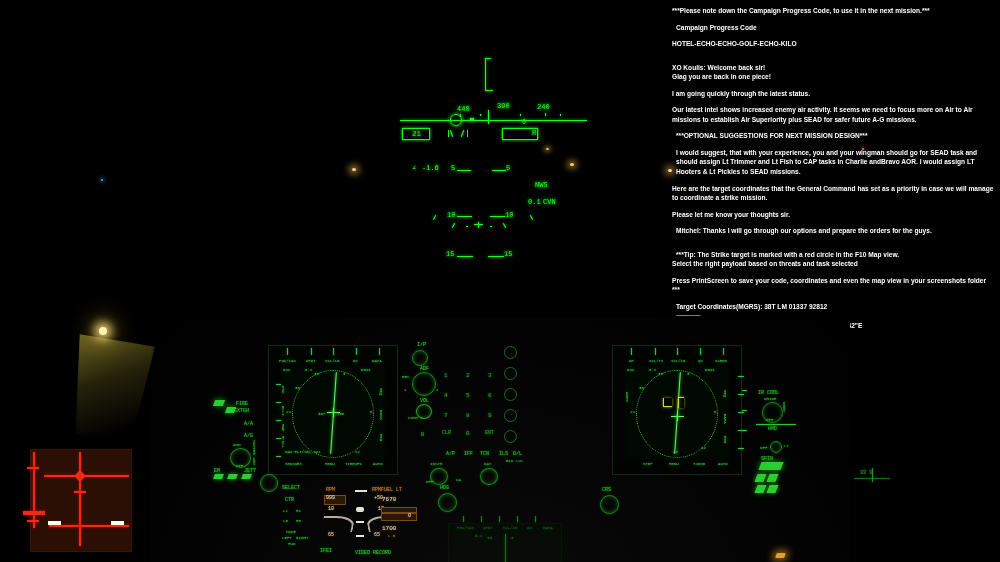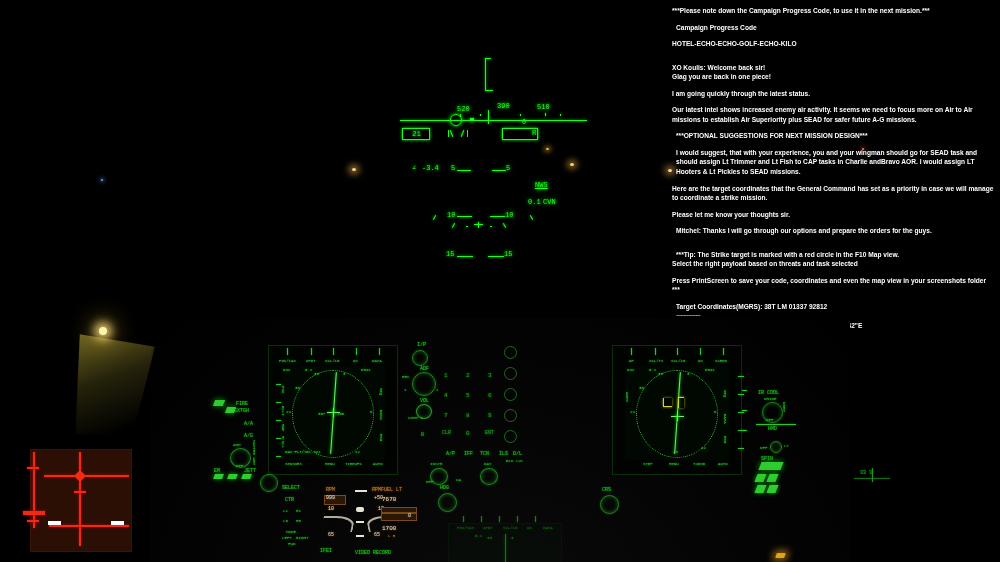--- a/index.html
+++ b/index.html
@@ -94,23 +94,23 @@
     <p class="rule">----------------</p>
     <p>Target Coordinates (LL): 42 21' 43.96610"N  42 35' 15.15242"E</p>
   </div>
 
   <div id="hud">
 
     <div class="hl" style="left:85px;top:8px;width:1px;height:32px;"></div>
     <div class="hl" style="left:85px;top:40px;width:8px;height:1px;"></div>
     <div class="hl" style="left:85px;top:8px;width:6px;height:1px;"></div>
 
-    <div class="ht" style="left:57px;top:55px;">520</div>
+    <div class="ht" style="left:57px;top:55px;">440</div>
     <div class="ht" style="left:97px;top:52px;">390</div>
-    <div class="ht" style="left:137px;top:53px;">510</div>
+    <div class="ht" style="left:137px;top:53px;">240</div>
     <div class="hl" style="left:60px;top:64px;width:1px;height:3px;"></div>
     <div class="hl" style="left:80px;top:64px;width:1px;height:2px;"></div>
     <div class="hl" style="left:120px;top:64px;width:1px;height:2px;"></div>
     <div class="hl" style="left:145px;top:63px;width:1px;height:3px;"></div>
     <div class="hl" style="left:160px;top:64px;width:1px;height:2px;"></div>
 
     <div class="hl" style="left:0px;top:70px;width:187px;height:1px;"></div>
 
     <div style="position:absolute;left:50px;top:64px;width:10px;height:10px;border:1px solid #1aff1a;border-radius:50%;box-shadow:0 0 4px #0f0;"></div>
 
@@ -124,28 +124,28 @@
     <div class="hl" style="left:62px;top:80px;width:1px;height:7px;transform:rotate(22deg);"></div>
 
     <div class="hbox" style="left:2px;top:78px;width:26px;height:10px;"></div>
     <div class="ht" style="left:12px;top:80px;font-size:7.5px;">21</div>
 
     <div class="hbox" style="left:102px;top:78px;width:34px;height:10px;"></div>
     <div class="ht" style="left:132px;top:79px;font-size:7.5px;">R</div>
     <div class="ht" style="left:122px;top:68px;">0</div>
 
     <div class="ht" style="left:12px;top:114px;">∠</div>
-    <div class="ht" style="left:22px;top:114px;">-3.4</div>
+    <div class="ht" style="left:22px;top:114px;">-1.6</div>
 
     <div class="ht" style="left:51px;top:114px;">5</div>
     <div class="hl" style="left:57px;top:120px;width:14px;height:1px;"></div>
     <div class="hl" style="left:92px;top:120px;width:14px;height:1px;"></div>
     <div class="ht" style="left:106px;top:114px;">5</div>
 
-    <div class="ht" style="left:135px;top:131px;text-decoration:underline;">NWS</div>
+    <div class="ht" style="left:135px;top:131px;">NWS</div>
     <div class="ht" style="left:128px;top:148px;">0.1</div>
     <div class="ht" style="left:143px;top:148px;">CVN</div>
 
     <div class="ht" style="left:47px;top:161px;">10</div>
     <div class="hl" style="left:57px;top:166px;width:15px;height:1px;"></div>
     <div class="hl" style="left:90px;top:166px;width:15px;height:1px;"></div>
     <div class="ht" style="left:105px;top:161px;">10</div>
     <div class="hl" style="left:34px;top:165px;width:1px;height:5px;transform:rotate(30deg);"></div>
     <div class="hl" style="left:131px;top:165px;width:1px;height:5px;transform:rotate(-30deg);"></div>
 

